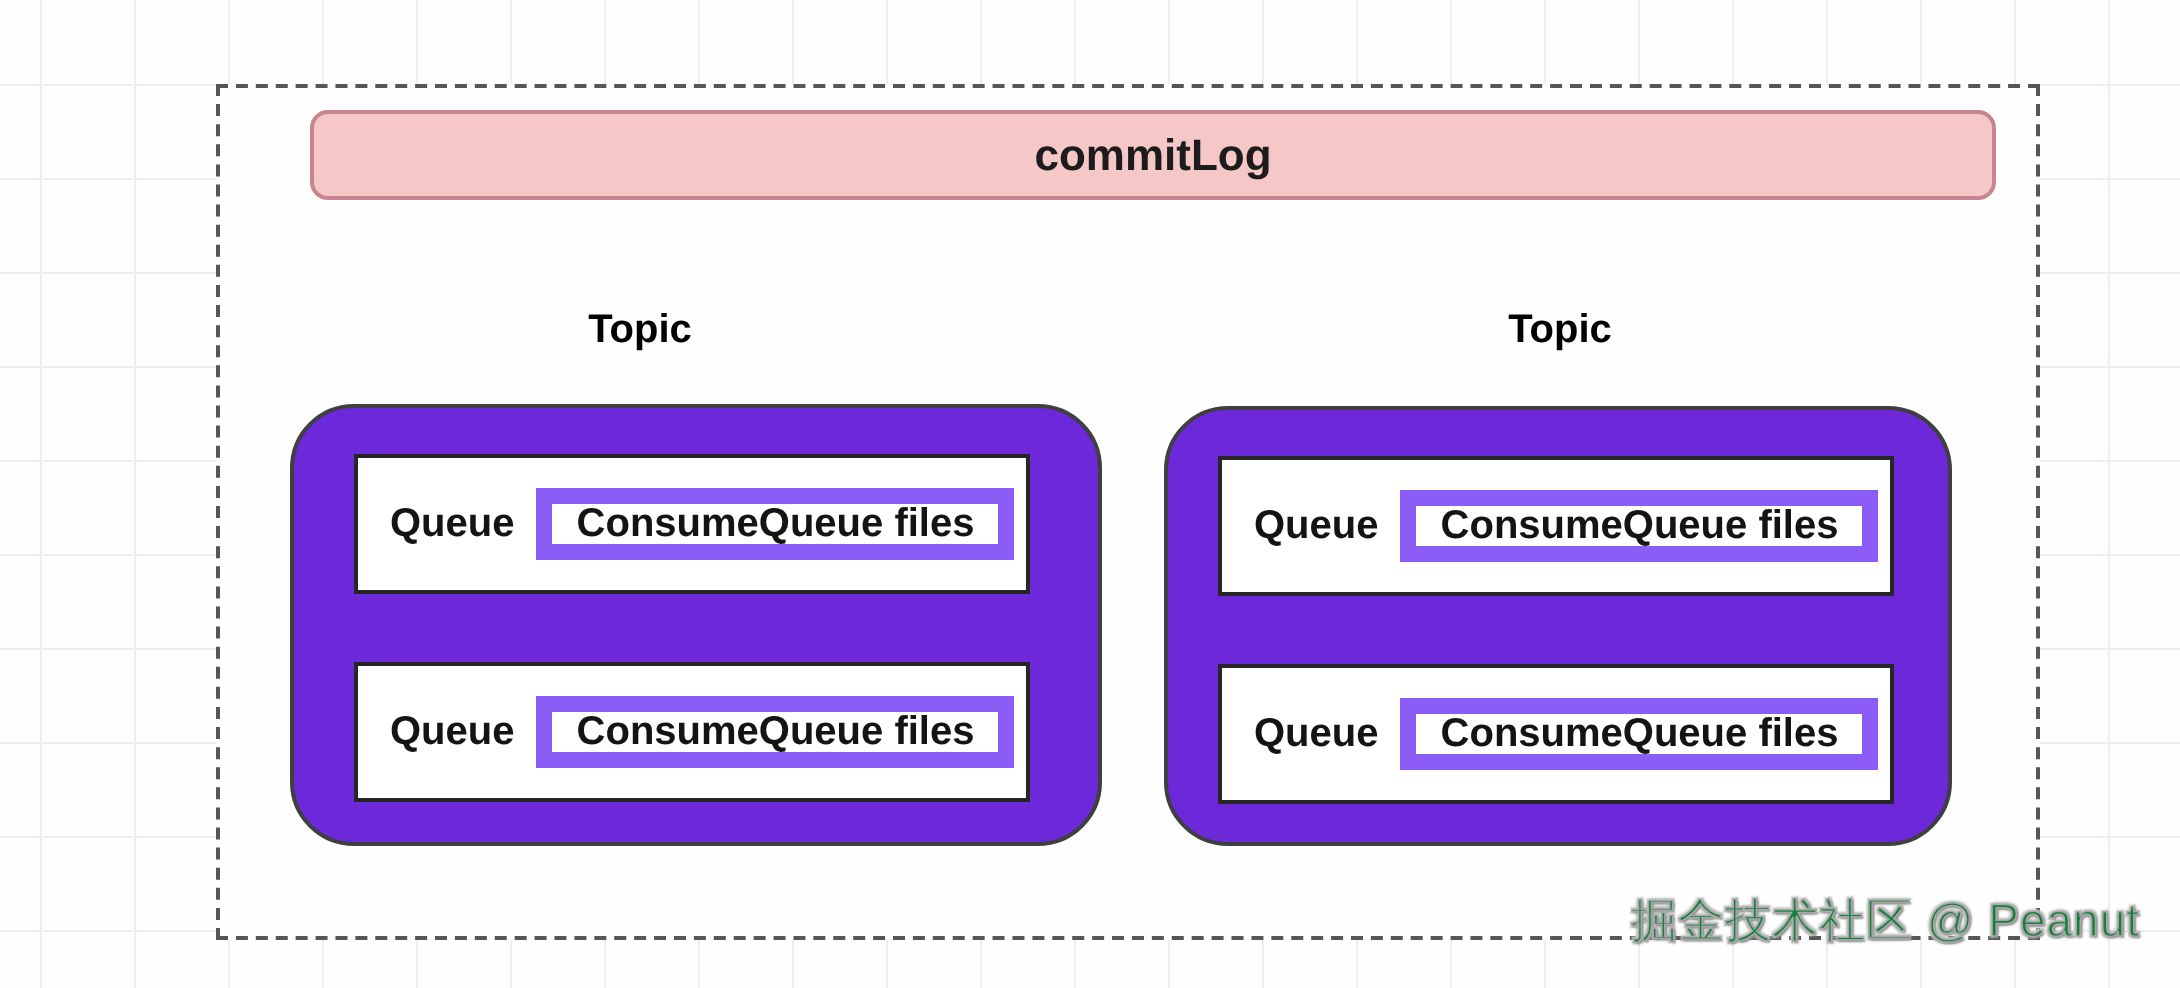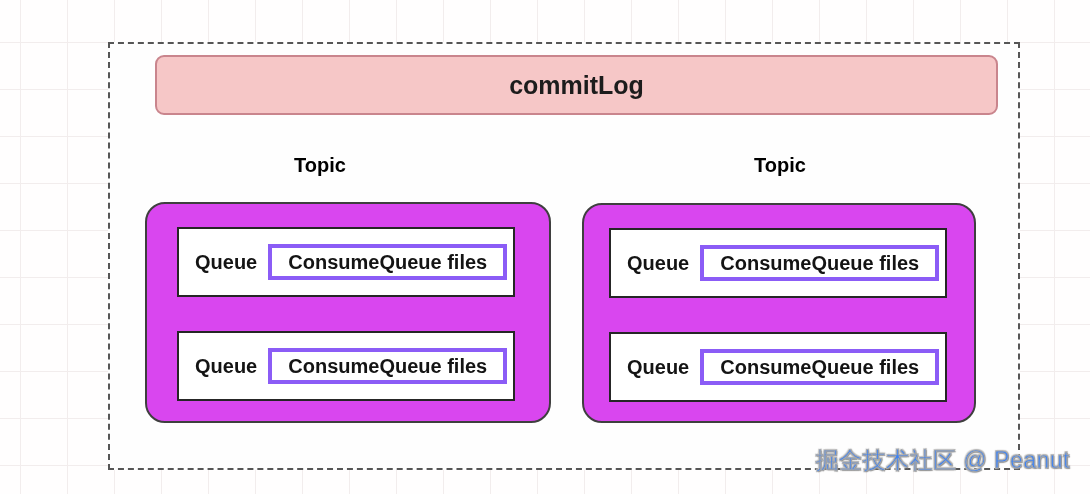--- a/index.html
+++ b/index.html
@@ -33,29 +33,29 @@
     border: 2px dashed var(--dashed-border, #565656);
     background: #fefefe;
   }
 
   
   .commitlog {
     position: absolute;
     left: 45px;
     top: 11px;
     width: 843px;
-    height: 60px;
+    height: 45px;
     box-sizing: border-box;
     background: var(--commitlog-fill, #f6c7c7);
     border: 2px solid var(--commitlog-border, #c9858d);
     border-radius: 9px;
     display: flex;
     align-items: center;
     justify-content: center;
-    font-size: 25px;
+    font-size: 22px;
     font-weight: bold;
     color: #1c1c1c;
   }
 
   .topic-label {
     position: absolute;
     top: 110px;
     width: 120px;
     text-align: center;
     font-size: 20px;
@@ -63,22 +63,22 @@
     color: #000000;
   }
   .topic-label.left  { left: 150px; }
   .topic-label.right { left: 610px; }
 
   
   .topic-box {
     position: absolute;
     box-sizing: border-box;
     border: 2px solid var(--box-border, #3f3f3f);
-    border-radius: 20px;
-    background: #d946ef;
+    border-radius: 32px;
+    background: #6d28d9;
   }
   .topic-box.left  { left: 35px;  top: 158px; width: 406px; height: 221px; }
   .topic-box.right { left: 472px; top: 159px; width: 394px; height: 220px; }
 
   
   .queue-row {
     position: absolute;
     left: 30px;
     width: 338px;
     height: 70px;
@@ -98,42 +98,42 @@
     font-weight: bold;
     color: #141414;
     white-space: nowrap;
   }
 
   .cq-box {
     margin-left: 11px;
     width: 239px;
     height: 36px;
     box-sizing: border-box;
-    border: 4px solid #8b5cf6;
+    border: 8px solid #8b5cf6;
     background: #ffffff;
     display: flex;
     align-items: center;
     justify-content: center;
     font-size: 20px;
     font-weight: bold;
     color: #141414;
     white-space: nowrap;
   }
 
   
   .watermark {
     position: absolute;
     right: 20px;
     top: 445px;
     z-index: 5;
     font-size: 23px;
     font-weight: normal;
     letter-spacing: 0.5px;
     white-space: nowrap;
-    color: #3b82f6;
+    color: #15803d;
     -webkit-text-stroke: 0.8px #a8a8a8;
     text-shadow:
       1px 1px 1px #8f8f8f,
       -1px -1px 1px #cfcfcf,
       1px -1px 1px #b9b9b9,
       -1px 1px 1px #b9b9b9;
   }
 </style>
 </head>
 <body>

